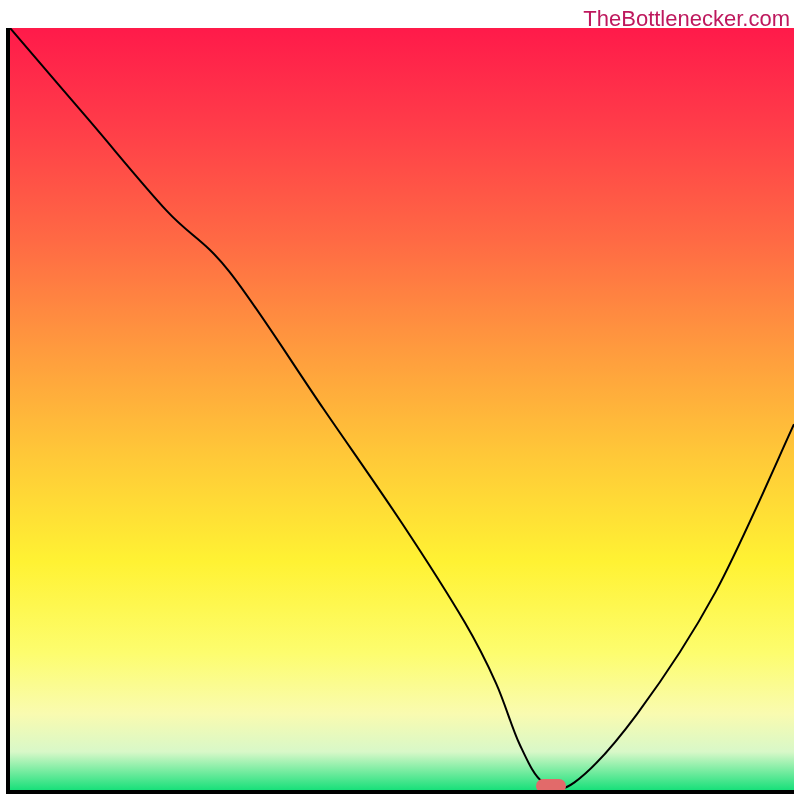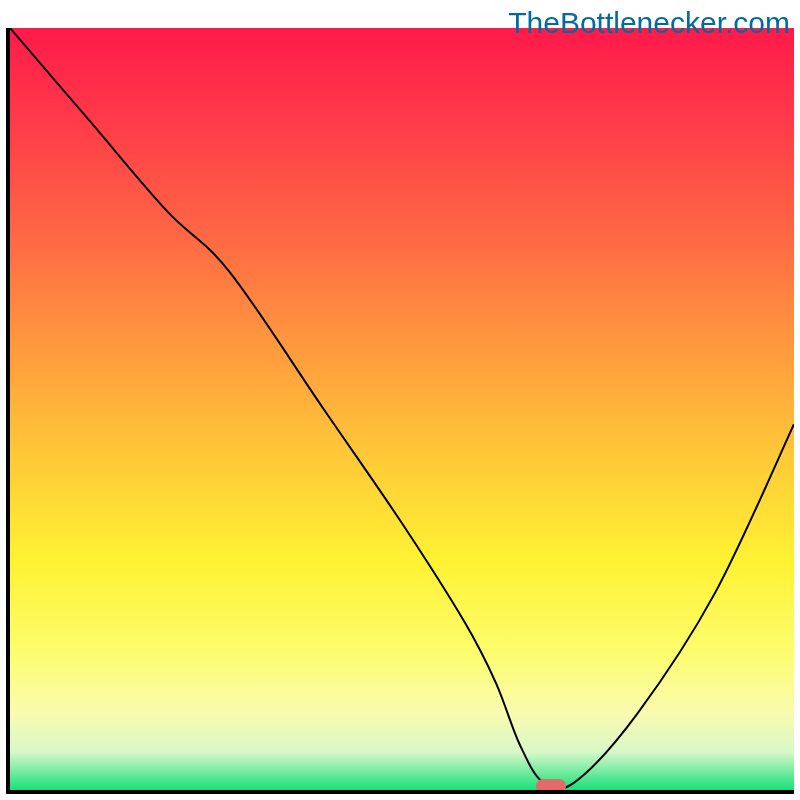--- a/index.html
+++ b/index.html
@@ -8,22 +8,22 @@
     width: 800px;
     height: 800px;
     font-family: Arial, sans-serif;
     position: relative;
     background: #fff;
   }
   .watermark {
     position: absolute;
     top: 6px;
     right: 10px;
-    color: #0369a1;
-    font-size: 30px;
+    color: #be185d;
+    font-size: 22px;
     font-family: Arial, sans-serif;
     z-index: 10;
   }
   .plot-outer {
     position: absolute;
     left: 6px;
     top: 28px;
     width: 788px;
     height: 766px;
     border-left: 4px solid #000;

